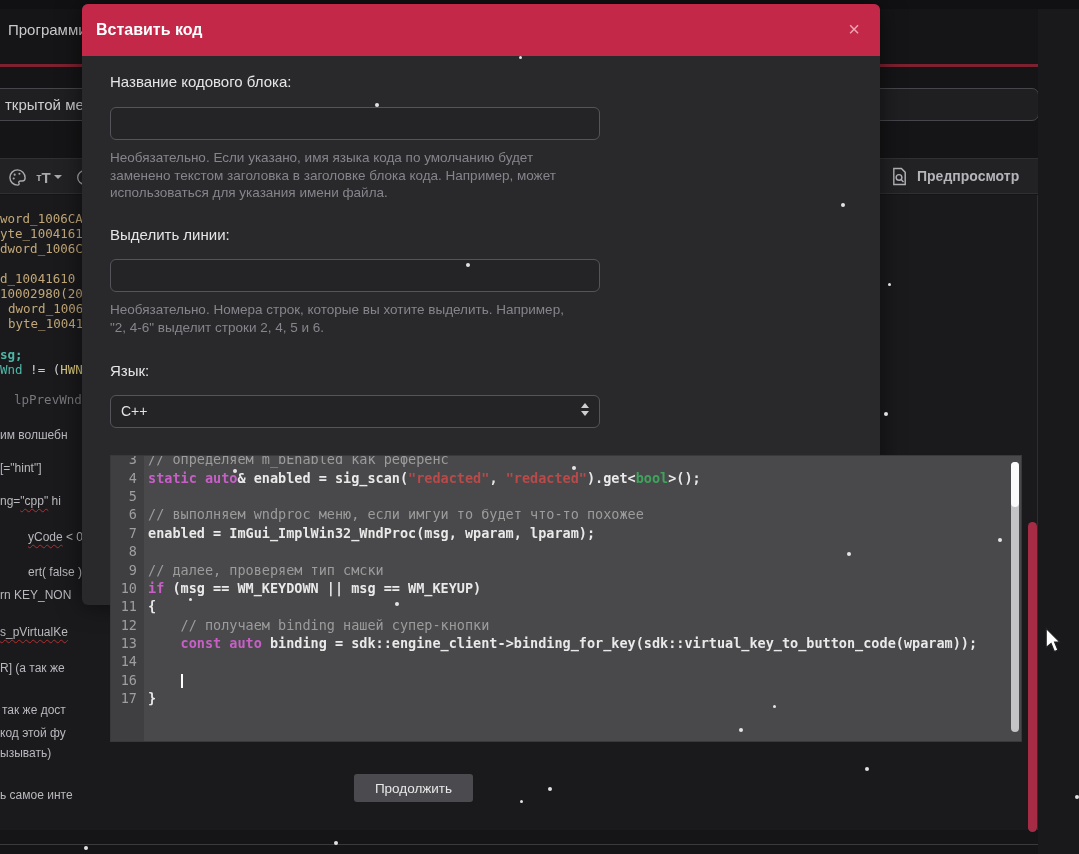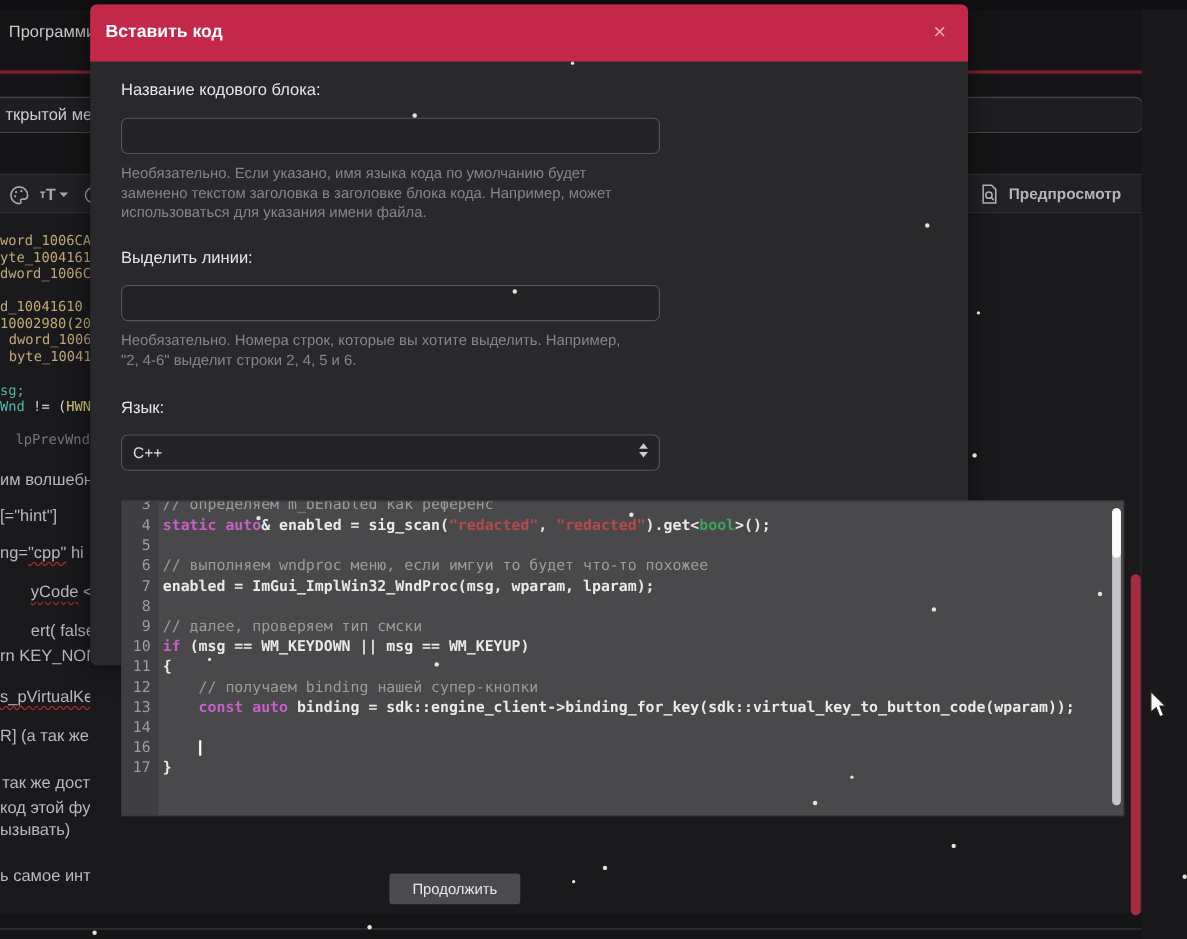--- a/index.html
+++ b/index.html
@@ -27,21 +27,21 @@
   .preview-button { position:absolute; left:890px; top:158px; height:36px; display:flex; align-items:center;
     gap:8px; color:#b4b4b9; font-size:14px; font-weight:bold; }
   .editor-panel { position:absolute; left:0; top:195px; width:1038px; height:635px;
     background:#1a1a1d; border-right:1px solid #2e2e31; }
   .bottom-divider { position:absolute; left:0; top:844px; width:1079px; height:1px; background:#3a3a3d; }
   .right-rail { position:absolute; left:1038px; top:9px; width:41px; height:845px; background:#19191c; }
   .page-scrollbar-thumb { position:absolute; left:1028px; top:522px; width:9px; height:310px;
     background:#a52c44; border-radius:5px; }
   
   #bg-editor-lines { position:absolute; left:0; top:0; width:82px; height:854px; overflow:hidden; }
-  .bgline { position:absolute; white-space:pre; font-size:15px; color:#b9b9bd; }
+  .bgline { position:absolute; white-space:pre; font-size:12px; color:#b9b9bd; }
   .bgline.mono { font-family:"DejaVu Sans Mono", monospace; font-size:12.5px; }
   .bg-tan { color:#c2a878; } .bg-teal { color:#4db8a8; } .bg-yellow { color:#d9c97c; }
   .bg-dim { color:#77777c; } .bg-light { color:#cfcfd2; } .bg-text { color:#b9b9bd; }
   .sq { text-decoration:underline; text-decoration-style:wavy; text-decoration-color:#b03030;
         text-decoration-thickness:1px; text-underline-offset:3px; }
   
   .modal { position:absolute; left:82px; top:4px; width:798px; height:601px;
     background:#29292c; border-radius:6px; box-shadow:0 0 24px rgba(0,0,0,.55); }
   .modal-header { position:absolute; left:0; top:0; width:100%; height:52px; background:#c32849;
     border-radius:6px 6px 0 0; display:flex; align-items:center; }
@@ -72,21 +72,21 @@
   .code-src { padding-left:4px; font-weight:600; }
   .tok-plain { color:#e9e9e9; } .tok-keyword { color:#c75fc7; } .tok-string { color:#b84a4a; }
   .tok-type { color:#3fa35c; } .tok-comment { color:#9c9c9c; font-weight:400; }
   .caret-bar { display:inline-block; width:2px; height:14px; background:#ffffff; vertical-align:middle; }
   .ta-scrollbar-track { position:absolute; right:2px; top:6px; width:8px; height:270px;
     background:#c4c4c6; border-radius:4px; }
   .ta-scrollbar-thumb { position:absolute; right:0; top:0; width:8px; height:45px;
     background:#fbfbfb; border-radius:4px; }
   .continue-button { position:absolute; left:272px; top:770px; width:119px; height:28px;
     background:#4b4b4f; border:none; border-radius:3px; color:#e8e8ea; font-size:13.5px;
-    font-family:"Liberation Sans", sans-serif; cursor:pointer;margin-top:20px; }
+    font-family:"Liberation Sans", sans-serif; cursor:pointer; }
   
   .particle { position:absolute; width:4px; height:4px; border-radius:50%; background:#f2f2f2;
     opacity:.92; z-index:50; }
   .mouse-cursor { position:absolute; left:1044px; top:627px; z-index:60; }
 </style>
 </head>
 <body>
 
 <div class="top-strip"></div>
 <div class="page-header-title">Программир</div>
@@ -125,21 +125,21 @@
 
 <div class="editor-panel"></div>
 <div id="bg-editor-lines">
     <div class="bgline mono" style="top: 211px; left: 0px;"><span class="bg-tan">word_1006CA4</span></div>
     <div class="bgline mono" style="top: 226px; left: 0px;"><span class="bg-tan">yte_10041619</span></div>
     <div class="bgline mono" style="top: 241px; left: 0px;"><span class="bg-tan">dword_1006CA</span></div>
     <div class="bgline mono" style="top: 271px; left: 0px;"><span class="bg-tan">d_10041610 =</span></div>
     <div class="bgline mono" style="top: 286px; left: 0px;"><span class="bg-tan">10002980(206</span></div>
     <div class="bgline mono" style="top: 301px; left: 8px;"><span class="bg-tan">dword_10060</span></div>
     <div class="bgline mono" style="top: 316px; left: 8px;"><span class="bg-tan">byte_100416</span></div>
-    <div class="bgline mono" style="top: 347px; left: 0px;"><span class="bg-teal">sg;</span></div>
+    <div class="bgline mono" style="top: 347px; left: 0px; font-weight: bold;"><span class="bg-teal">sg;</span></div>
     <div class="bgline mono" style="top: 362px; left: 0px;"><span class="bg-teal">Wnd </span><span class="bg-light">!= (</span><span class="bg-yellow">HWND</span></div>
     <div class="bgline mono" style="top: 392px; left: 14px;"><span class="bg-dim">lpPrevWndF</span></div>
     <div class="bgline" style="top: 428px; left: 0px;"><span class="bg-text">им волшебн</span></div>
     <div class="bgline" style="top: 461px; left: 0px;"><span class="bg-text">[="hint"]</span></div>
     <div class="bgline" style="top: 494px; left: 0px;"><span class="bg-text">ng=</span><span class="bg-text sq">"cpp"</span><span class="bg-text"> hi</span></div>
     <div class="bgline" style="top: 530px; left: 0px; padding-left: 28px;"><span class="bg-text sq">yCode</span><span class="bg-text"> &lt; 0 ||</span></div>
     <div class="bgline" style="top: 565px; left: 0px; padding-left: 28px;"><span class="bg-text">ert( false );</span></div>
     <div class="bgline" style="top: 588px; left: 0px;"><span class="bg-text">rn KEY_NON</span></div>
     <div class="bgline" style="top: 625px; left: 0px;"><span class="bg-text sq">s_pVirtualKe</span></div>
     <div class="bgline" style="top: 661px; left: 0px;"><span class="bg-text">R] (а так же</span></div>

